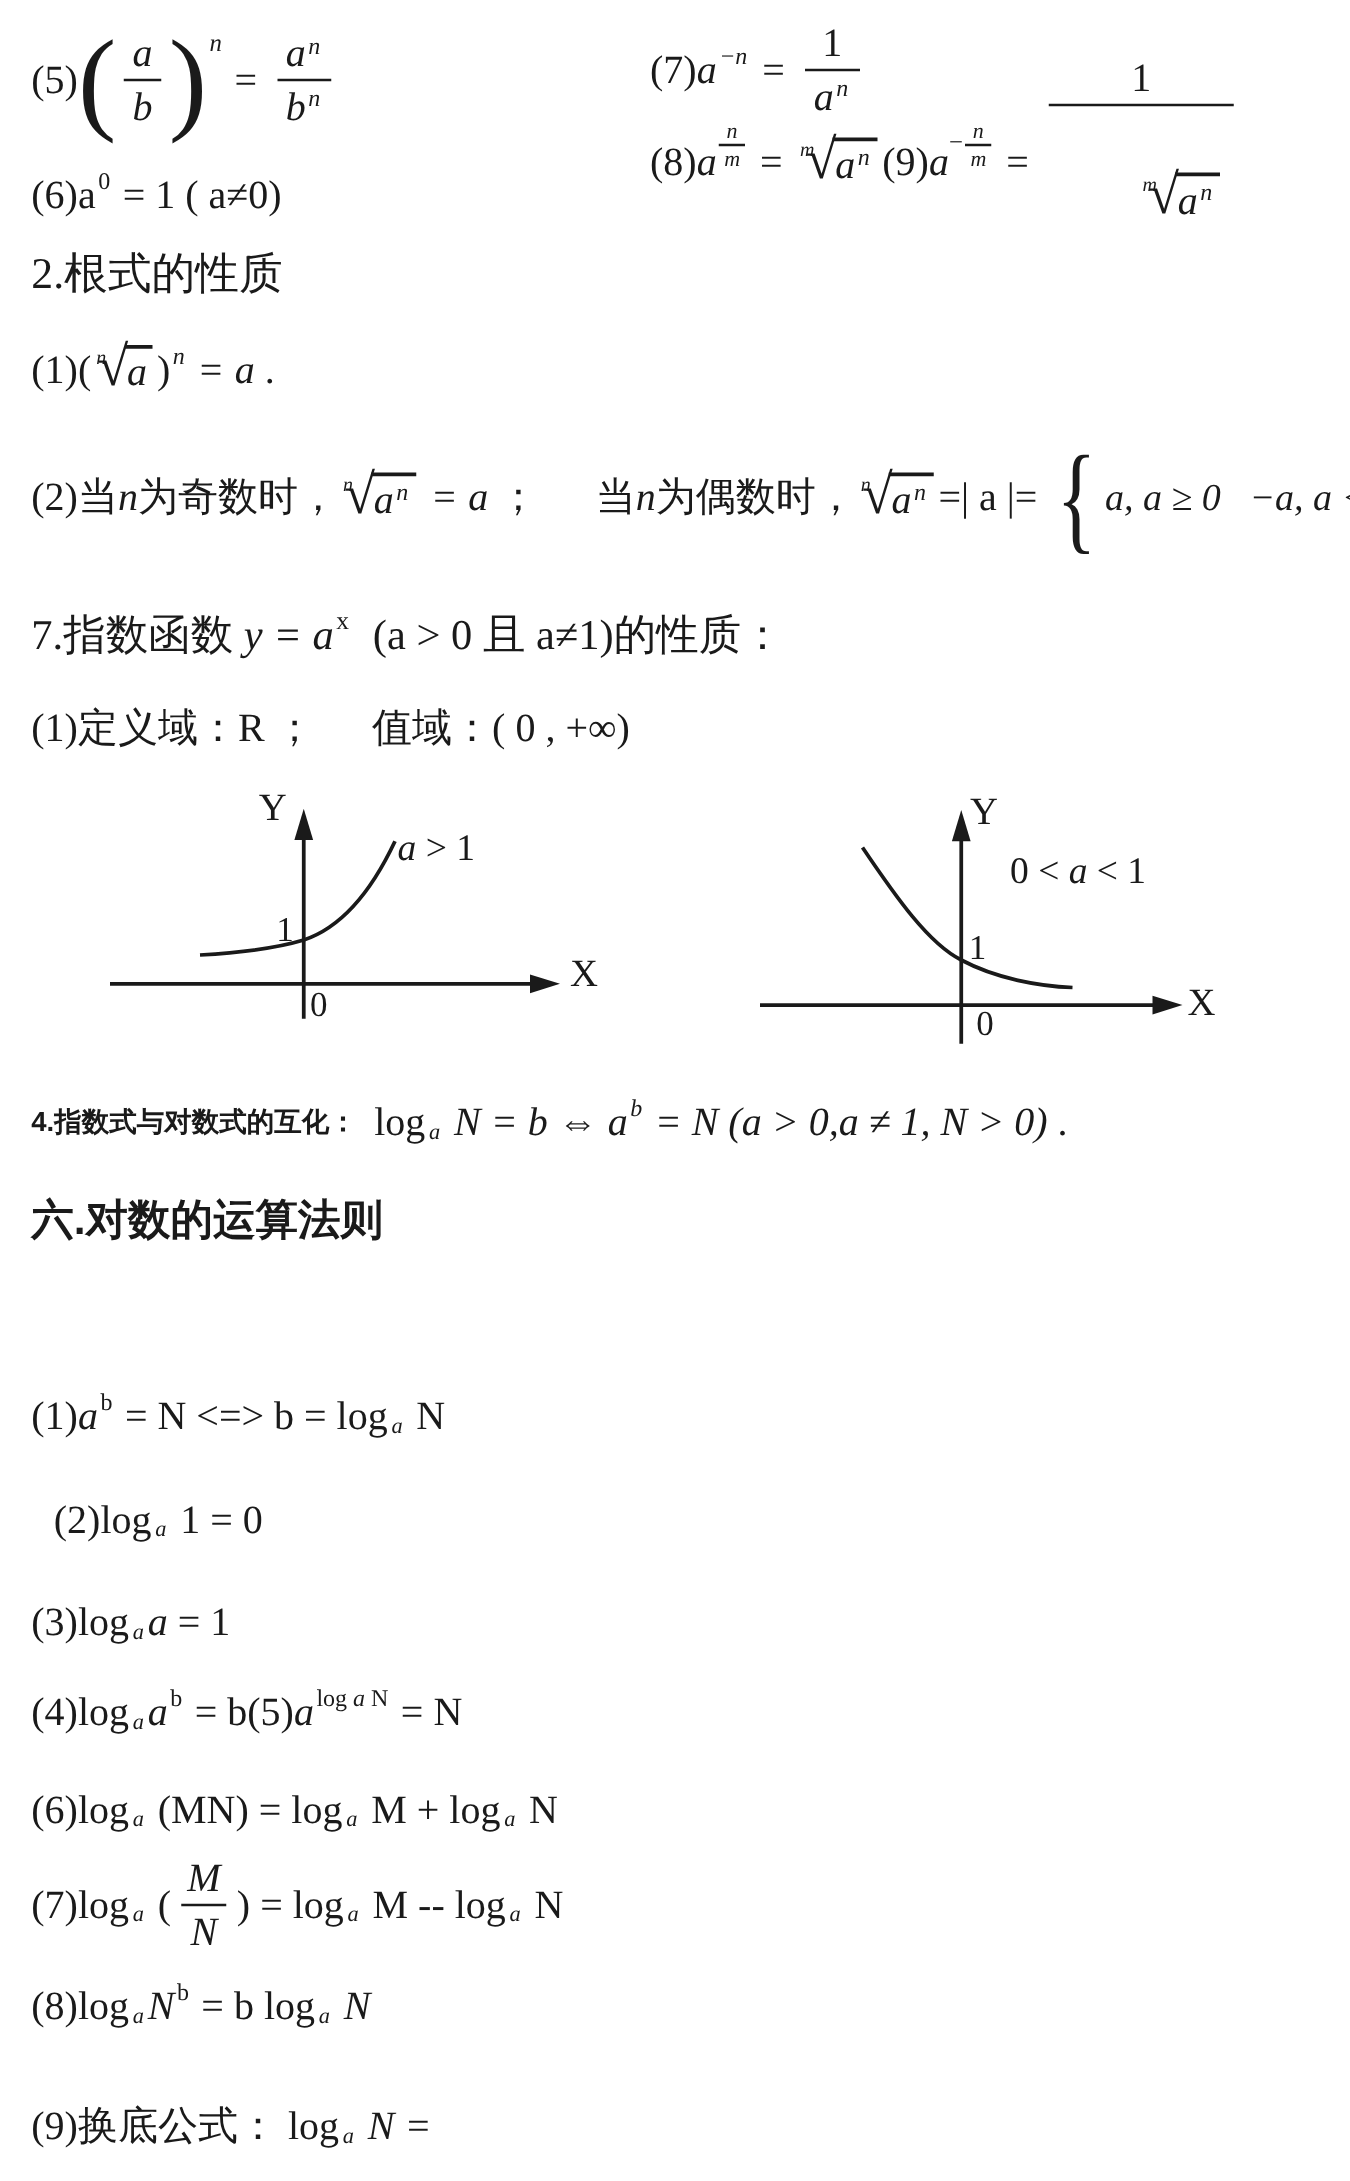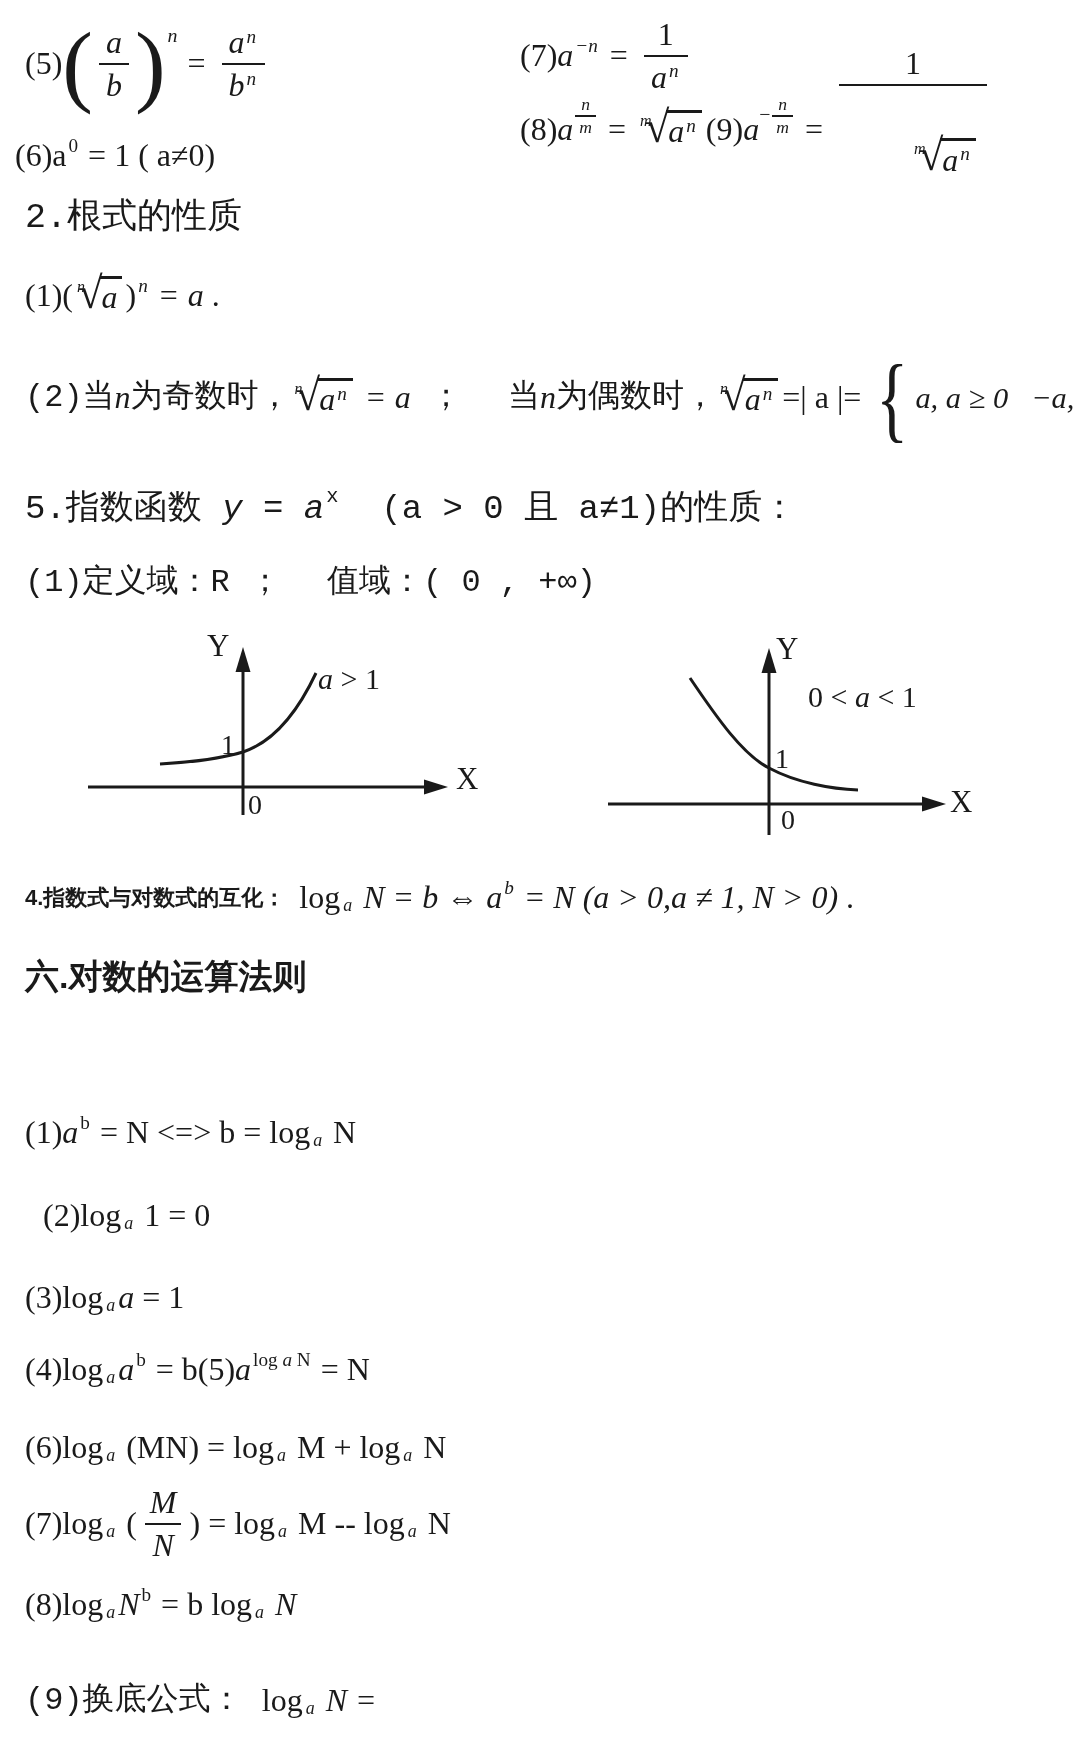--- a/index.html
+++ b/index.html
@@ -4,21 +4,21 @@
 <style>
   *{margin:0;padding:0;box-sizing:border-box}
   html,body{background:#ffffff}
   body{width:1080px;height:1745px;overflow:hidden}
   .page{position:relative;width:1080px;height:1745px;background:#fff;color:#1a1a1a;
         font-family:"Liberation Serif","DejaVu Serif",serif;font-size:32px}
   .line{position:absolute;display:flex;align-items:center;white-space:pre;line-height:1.12}
   .t{white-space:pre}
   .it{font-style:italic}
   .bold-cjk{font-weight:700;font-family:"Liberation Sans","DejaVu Sans",sans-serif}
-  .cjk{font-family:Liberation Mono, monospace}
+  .cjk{font-family:Liberation Serif, serif}
   .eq{margin:0 10px}
   .sup{font-size:0.60em;position:relative;top:-0.55em;margin:0 2px}
   .sub{font-size:0.56em;position:relative;top:0.38em;margin:0 3px;font-style:italic}
   .hi{font-size:0.62em;position:relative;top:-1.45em;margin-left:2px}
   .bigp{font-size:92px;line-height:0.9;font-weight:400}
   .frac{display:inline-flex;flex-direction:column;align-items:center;text-align:center;margin:0 6px;line-height:1.15}
   .frac .den{border-top:2px solid #1a1a1a}
   .frac .nd{padding:2px 7px}
   .supfrac{display:inline-flex;flex-direction:column;align-items:center;font-size:0.55em;
            position:relative;top:-0.8em;line-height:1.1;margin:0 2px}
@@ -65,21 +65,21 @@
     <span class="t">(7)</span>
     <i class="t">a</i>
     <span class="sup it t">−n</span>
     <span class="t eq">=</span>
     <span class="frac">
       <span class="nd t">1</span>
       <span class="nd den"><i class="t">a</i><span class="sup it t">n</span></span>
     </span>
   </div>
 
-  <div class="line" style="left:15px;top:134px;height:44px">
+  <div class="line" style="left:25px;top:134px;height:44px">
     <span class="t">(6)a</span>
     <span class="sup t">0</span>
     <span class="t"> = 1 ( a≠0)</span>
   </div>
 
   <div class="line" style="left:520px;top:80px;height:100px">
     <span class="t">(8)</span>
     <i class="t">a</i>
     <span class="supfrac">
       <span class="nd it t">n</span>
@@ -154,21 +154,21 @@
       <span class="brace t">{</span>
       <span class="rows">
         <span class="t">a, a ≥ 0</span>
         <span class="t">−a, a &lt; 0</span>
       </span>
     </span>
     <span class="t selfend">.</span>
   </div>
 
   <div class="line cjk" style="left:25px;top:486px;height:46px;font-size:34px">
-    <span class="t">5.指数函数 </span>
+    <span class="t">7.指数函数 </span>
     <i class="t">y = a</i>
     <span class="sup t">x</span>
     <span class="t">  (a &gt; 0 且 a≠1)的性质：</span>
   </div>
 
   <div class="line cjk" style="left:25px;top:562px;height:42px">
     <span class="t">(1)定义域：R ；</span>
     <span class="t gap">值域：( 0 , +∞)</span>
   </div>
 

